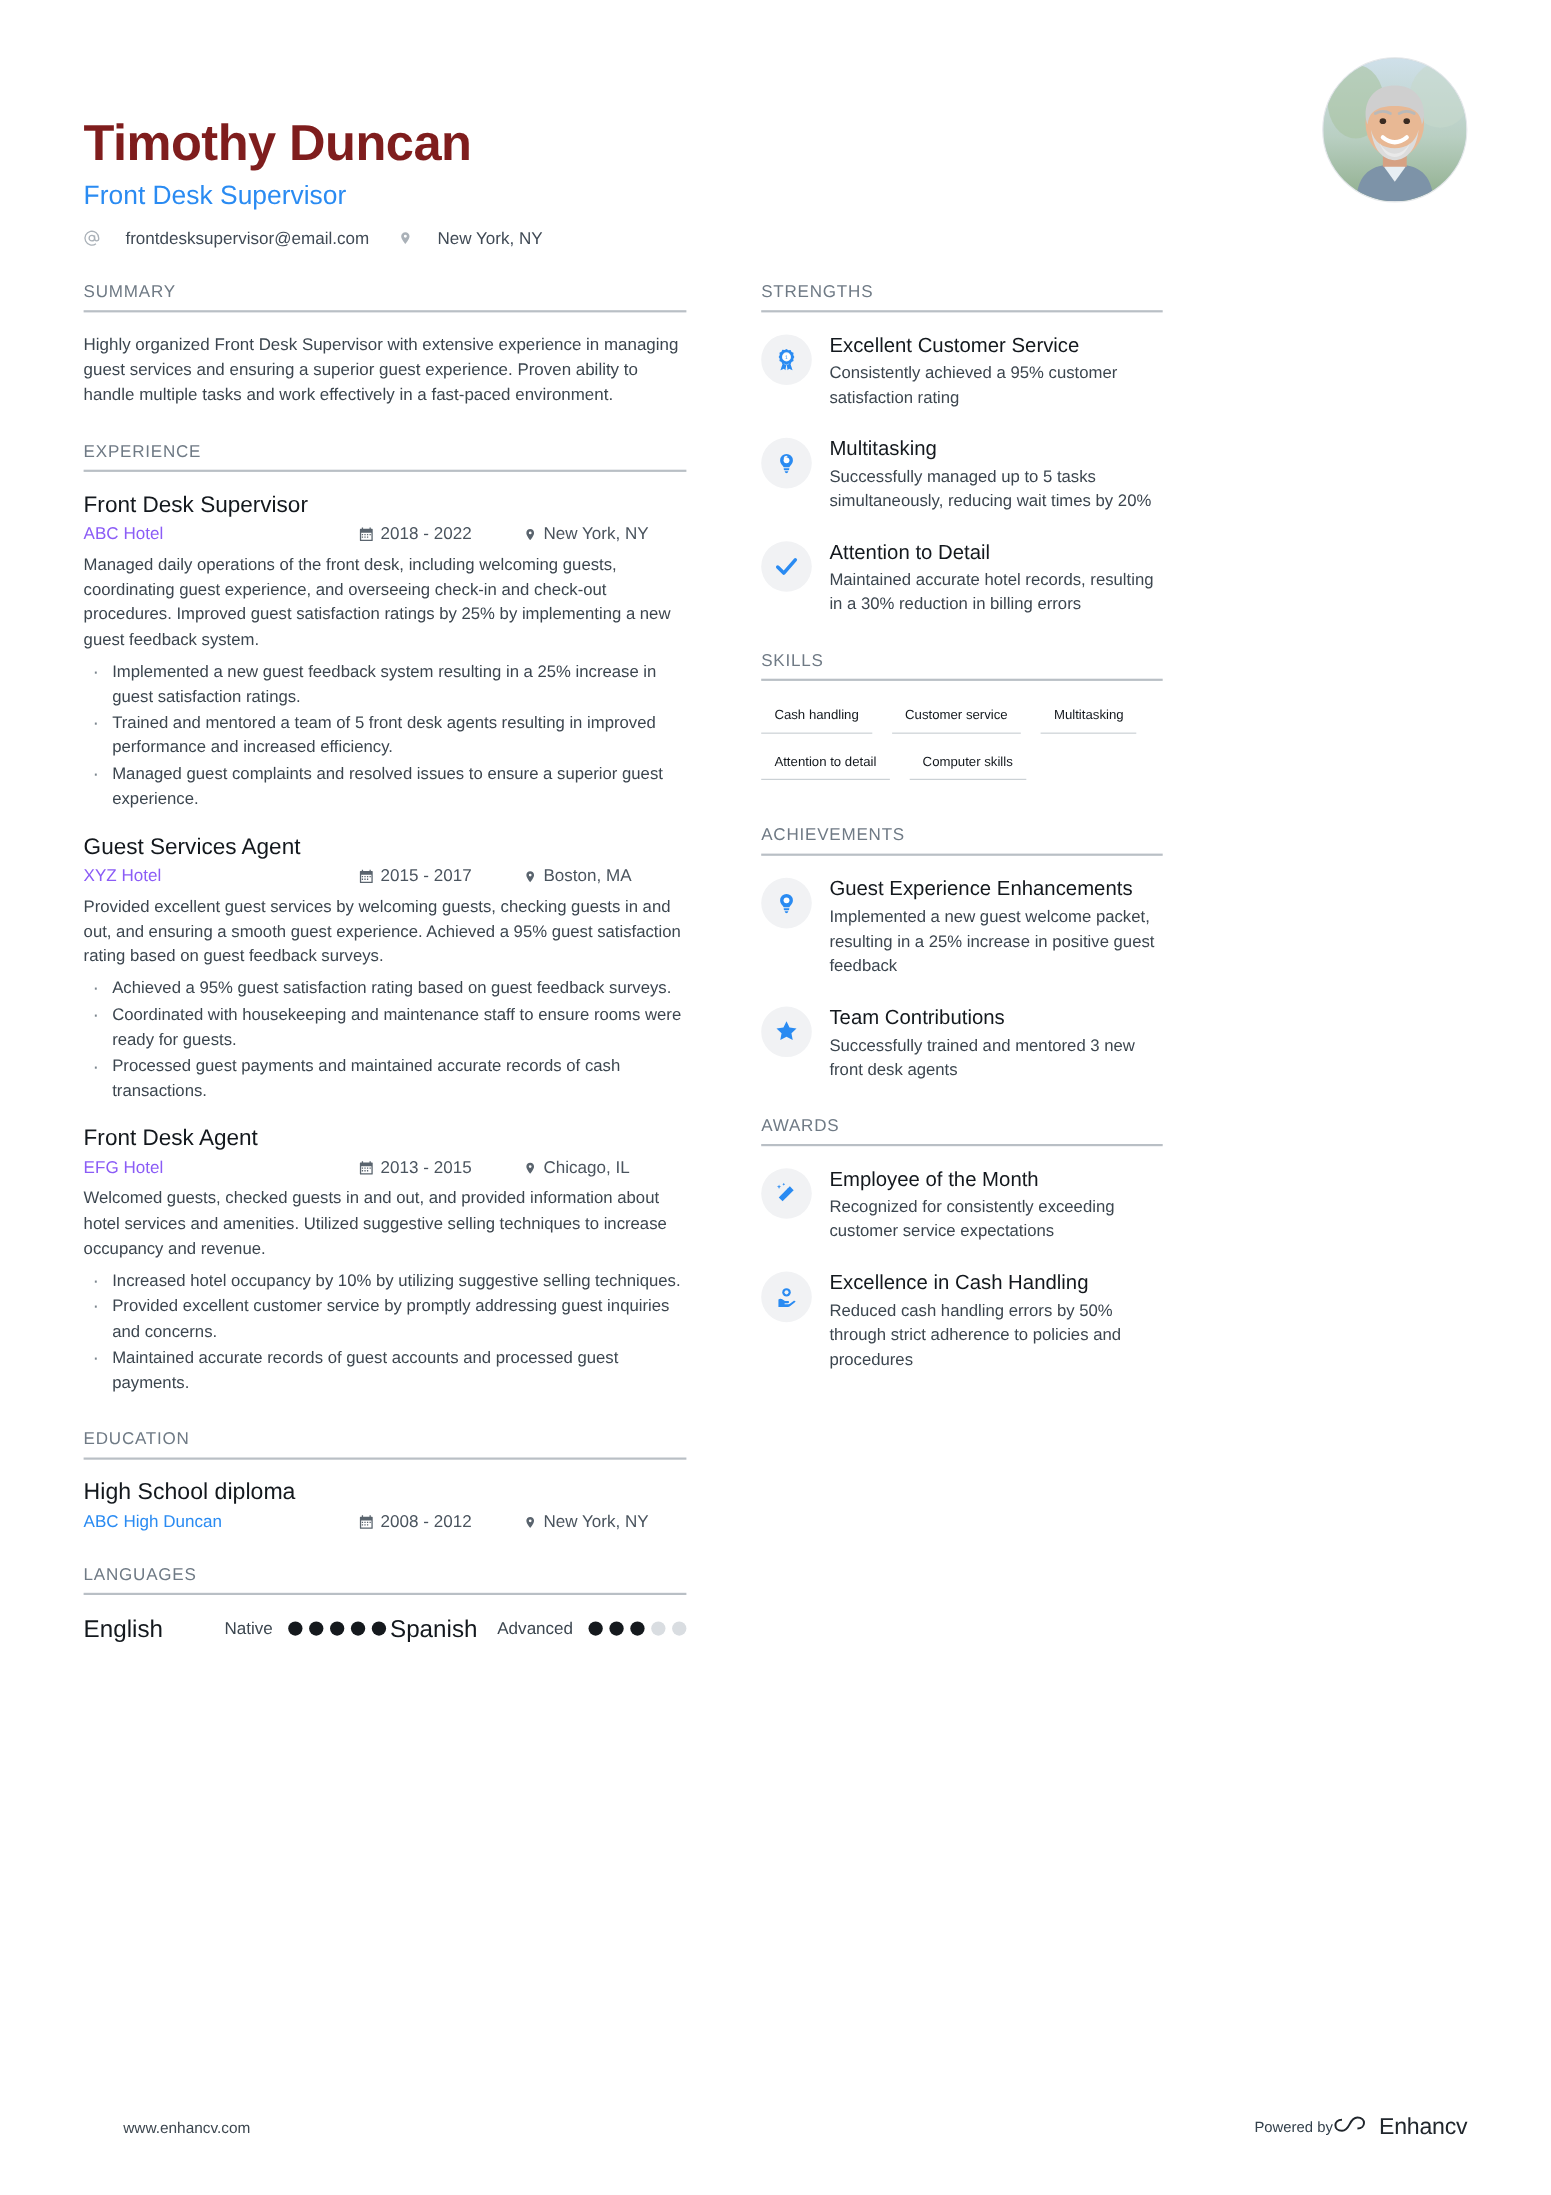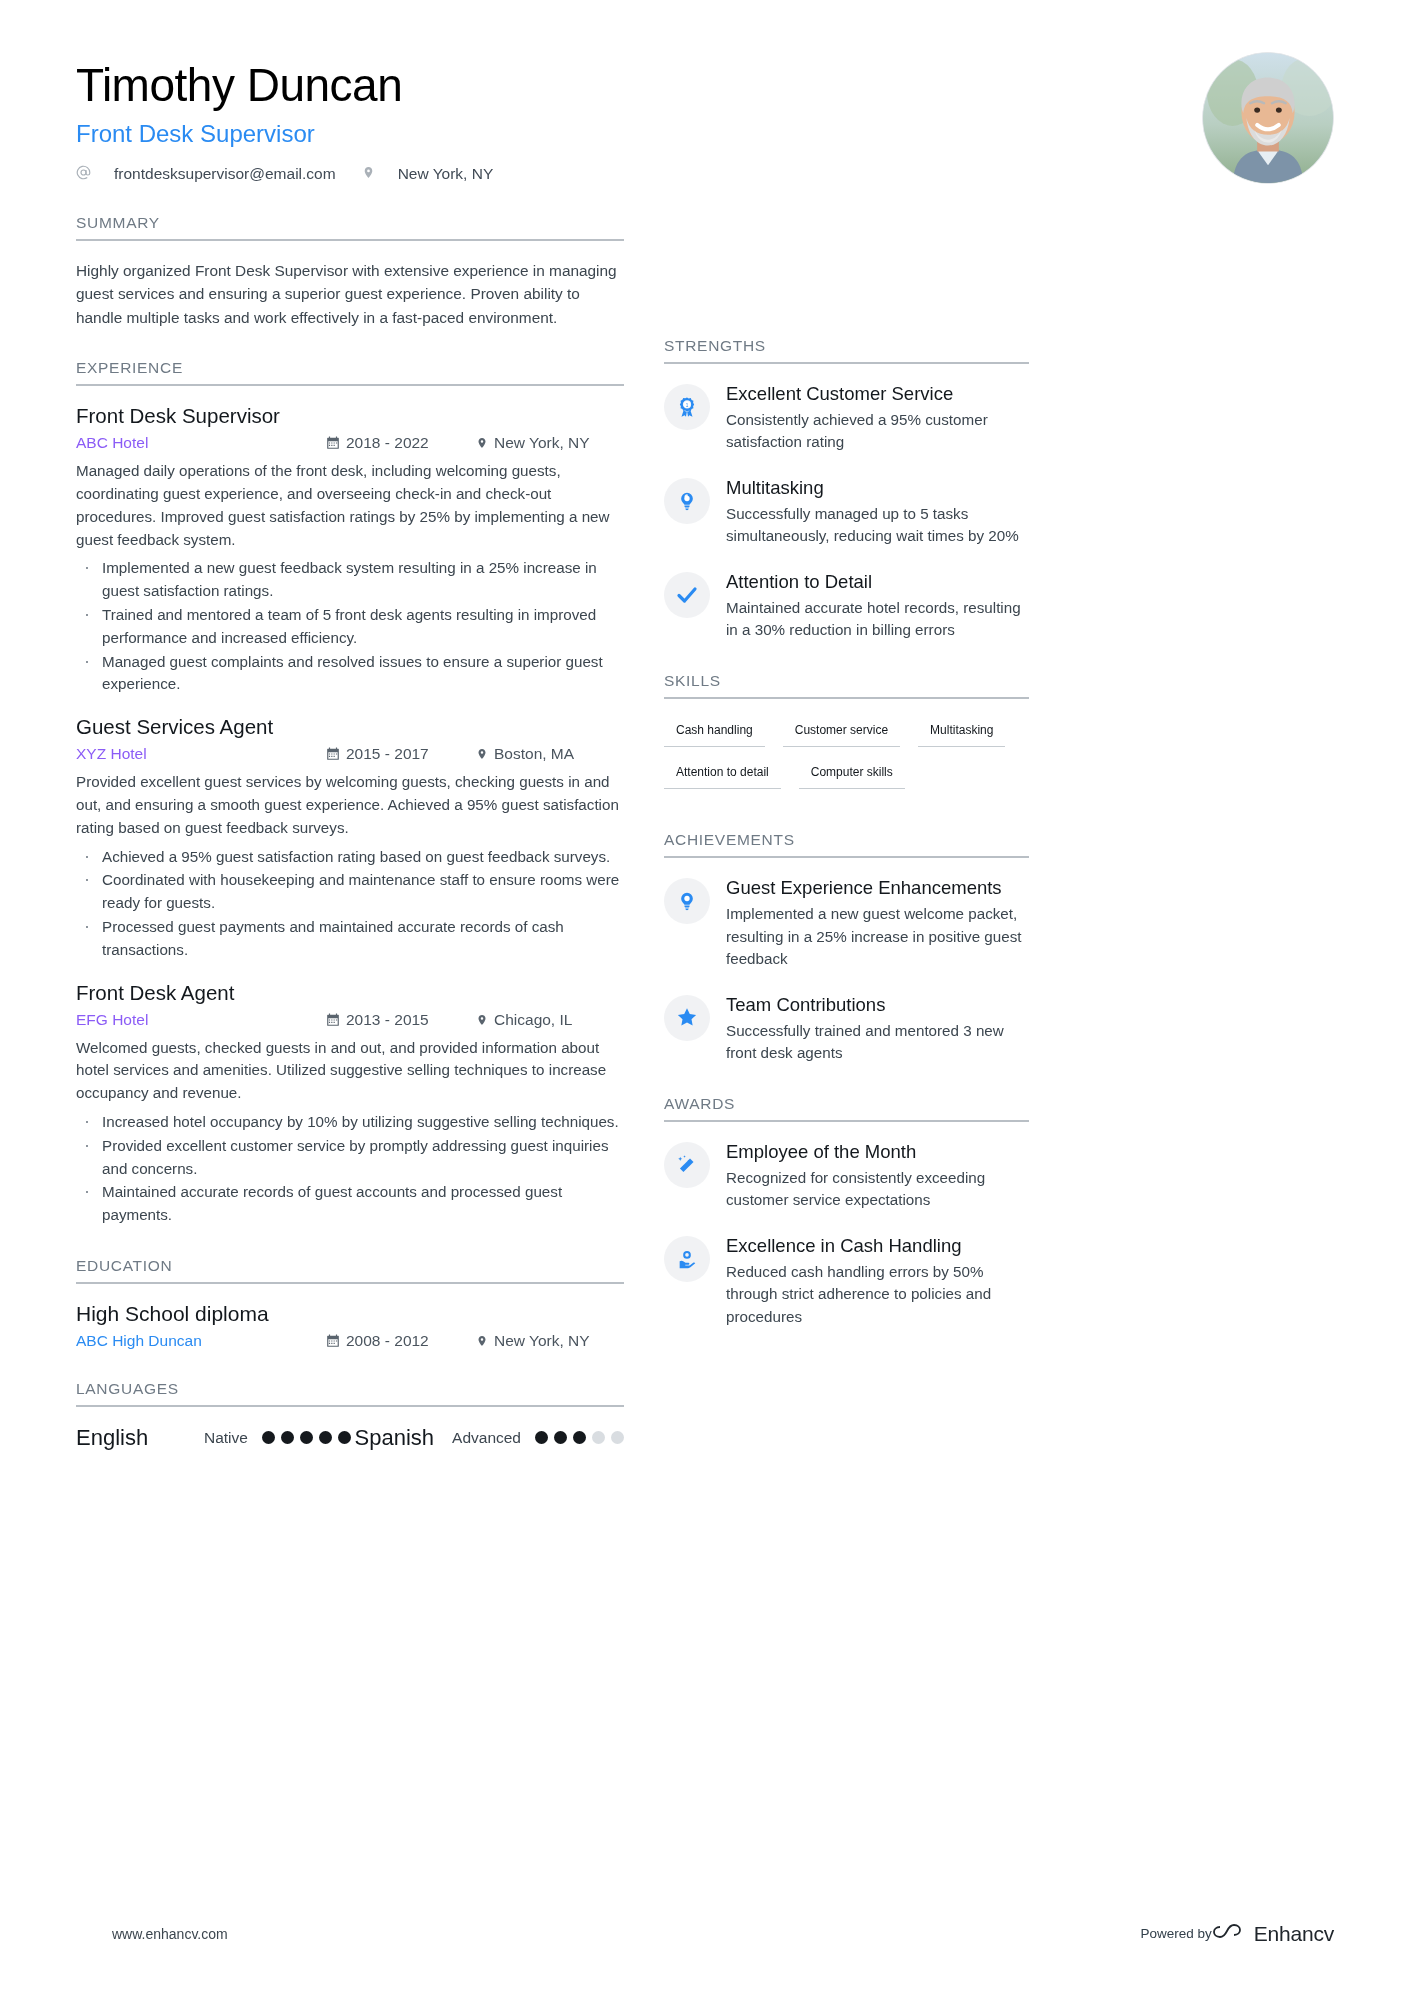--- a/index.html
+++ b/index.html
@@ -15,24 +15,25 @@
     min-height: 1995px;
     background: #fff;
     padding: 52px 76px 0 76px;
   }
 
   
   .header { display: flex; align-items: flex-start; justify-content: space-between; }
   .header-left { padding-top: 8px; }
   .name {
     font-size: 46px;
-    font-weight: 400;
+    font-weight: 700;
     letter-spacing: -0.5px;
-    color: #000000;
+    color: #7f1d1d;
     line-height: 1.1;
+    margin-top: 44px;
   }
   .job-title {
     font-size: 24px;
     color: #2a8bf2;
     margin-top: 9px;
     font-weight: 400;
   }
   .contacts {
     display: flex;
     align-items: center;
@@ -48,21 +49,21 @@
     border-radius: 50%;
     overflow: hidden;
     flex: 0 0 132px;
     border: 1px solid #e4e7ea;
     position: relative;
     background: #cfd9dd;
   }
   .avatar svg { display:block; width:100%; height:100%; }
 
   
-  .columns { display: flex; gap: 40px; margin-top: 30px; align-items: center; }
+  .columns { display: flex; gap: 68px; margin-top: 30px; align-items: flex-start; }
   .col-left { width: 548px; flex: 0 0 548px; }
   .col-right { width: 365px; flex: 0 0 365px; }
 
   .sec-title {
     font-size: 15.5px;
     letter-spacing: 0.7px;
     color: #6f7a85;
     text-transform: uppercase;
     padding-bottom: 7px;
     border-bottom: 2.5px solid #b9bfc5;

